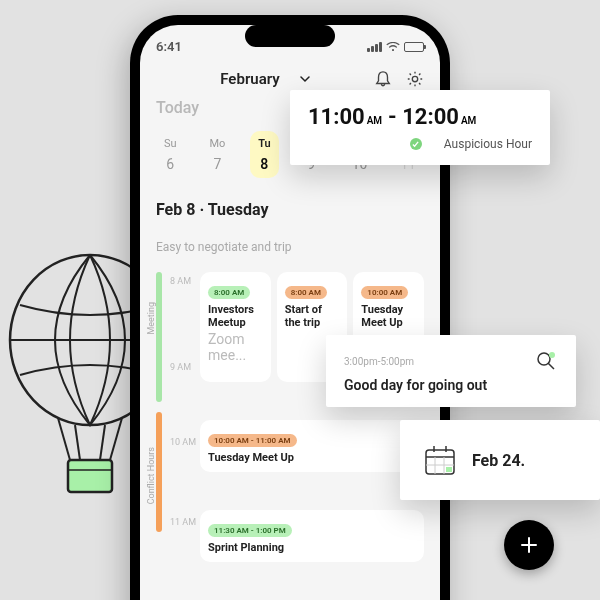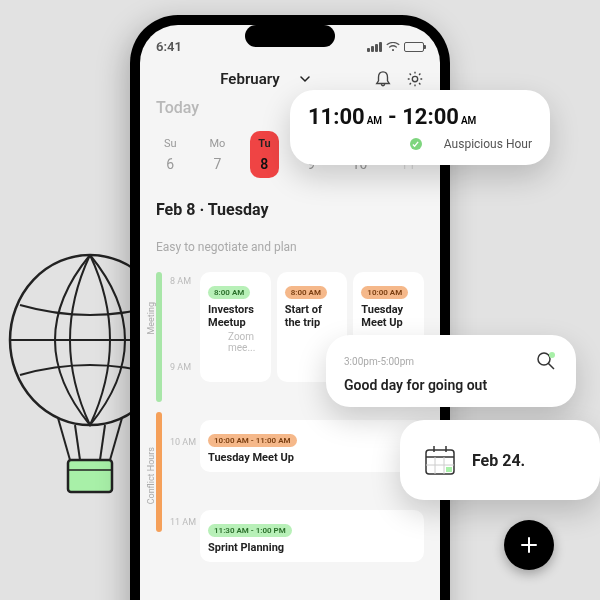--- a/index.html
+++ b/index.html
@@ -79,21 +79,21 @@
   display: flex;
   justify-content: space-between;
   margin-bottom: 22px;
 }
 .day-col {
   display: flex; flex-direction: column; align-items: center;
   gap: 6px;
   padding: 6px 8px;
   border-radius: 10px;
 }
-.day-col.active { background: #ef4444; }
+.day-col.active { background: #fef9c3; }
 .day-name { font-size: 11px; color: #999; }
 .day-col.active .day-name { color: #222; font-weight: 600; }
 .day-num { font-size: 14px; color: #999; }
 .day-col.active .day-num { color: #111; font-weight: 600; }
 .day-col.cut { opacity: 0.3; }
 
 .date-title { font-size: 16px; font-weight: 700; color: #222; margin-bottom: 21px; }
 .date-sub { font-size: 12px; color: #aaa; margin-bottom: 18px; }
 
 .timeline { position: relative; padding-left: 44px; }
@@ -129,42 +129,42 @@
   display: inline-block;
   font-size: 8px;
   padding: 2px 6px;
   border-radius: 8px;
   margin-bottom: 4px;
   font-weight: 600;
 }
 .chip-green { background: #b8f0b8; color: #2a6e2a; }
 .chip-orange { background: #f5b88a; color: #7a3e10; }
 .ev-title { font-size: 11px; font-weight: 700; color: #222; line-height: 1.2; }
-.ev-sub { font-size: 10px; color: #bbb; margin-top: 2px; margin-left: 20px; }
+.ev-sub { font-size: 14px; color: #bbb; margin-top: 2px; }
 
 .spacer { height: 30px; }
 
 
 .fab {
   position: absolute;
   right: 46px; bottom: 30px;
   width: 50px; height: 50px;
   background: #000;
   border-radius: 50%;
   display: flex; align-items: center; justify-content: center;
   z-index: 20;
   box-shadow: 0 4px 12px rgba(0,0,0,0.3);
 }
 .fab svg { width: 20px; height: 20px; }
 
 
 .float-card {
   position: absolute;
   background: #fff;
-  border-radius: 24px;
+  border-radius: 2px;
   box-shadow: 0 12px 30px rgba(0,0,0,0.18);
   padding: 14px 18px;
   z-index: 30;
 }
 .fc1 { left: 290px; top: 90px; width: 260px; }
 .fc1 .big-time { font-size: 22px; font-weight: 700; color: #111; }
 .fc1 .ampm { font-size: 10px; font-weight: 600; margin: 0 2px; }
 .fc1 .aus { display: flex; align-items: center; gap: 22px; font-size: 12px; color: #555; margin-top: 8px; justify-content: flex-end; }
 .fc1 .aus-icon { width: 12px; height: 12px; background: #7ed57e; border-radius: 50%; display: flex; align-items: center; justify-content: center; }
 .fc1 .aus-icon svg { width: 7px; height: 7px; }
@@ -263,21 +263,21 @@
           <span class="day-name">Th</span>
           <span class="day-num">10</span>
         </div>
       <div class="day-col cut">
           <span class="day-name">Fr</span>
           <span class="day-num">11</span>
         </div>
     </div>
 
     <div class="date-title">Feb 8 · Tuesday</div>
-    <div class="date-sub">Easy to negotiate and plan</div>
+    <div class="date-sub">Easy to negotiate and trip</div>
 
     <div class="timeline">
       <div class="sidebar-hours">
         <div class="seg meet"></div>
         <div class="seg conflict"></div>
       </div>
       <div class="seg-label meet">Meeting</div>
       <div class="seg-label conf">Conflict Hours</div>
 
       <div class="hour-label h8">8 AM</div>

